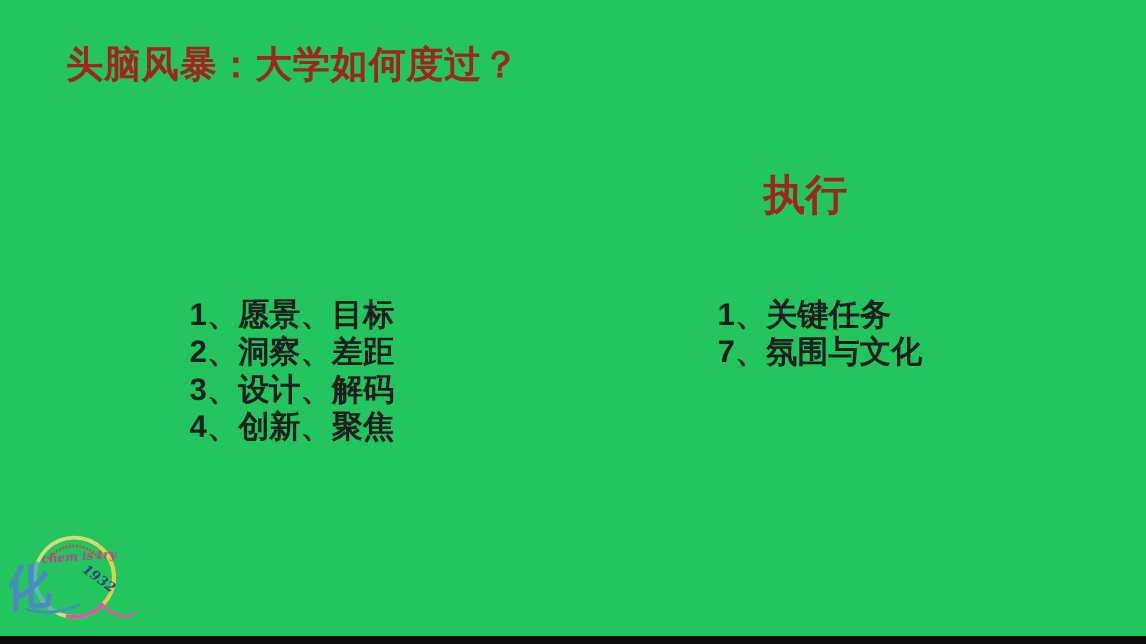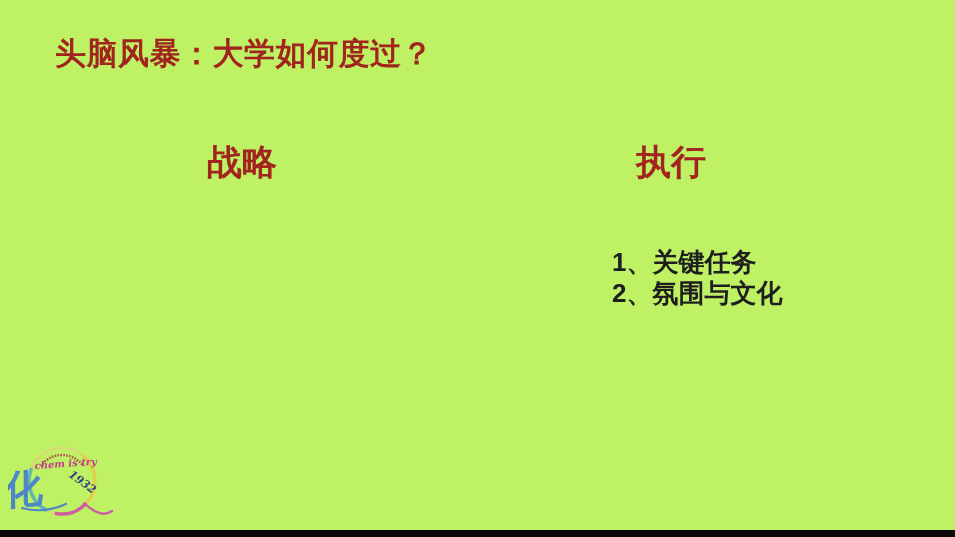--- a/index.html
+++ b/index.html
@@ -10,21 +10,21 @@
     width: 955px;
     height: 537px;
     position: relative;
     background: #ffffff;
     overflow: hidden;
     font-family: "Liberation Sans", "DejaVu Sans", sans-serif;
   }
   .stage {
     position: absolute;
     inset: 0;
-    background: #bef264;
+    background: #22c55e;
   }
   .slide-title {
     position: absolute;
     left: 55px;
     top: 33px;
     margin: 0;
     font-size: 31px;
     font-weight: 700;
     color: #A1241E;
     letter-spacing: 0.5px;
@@ -43,21 +43,21 @@
   .num-list {
     position: absolute;
     top: 247px;
     font-size: 26px;
     font-weight: 700;
     color: #1e1e1e;
     line-height: 31px;
     white-space: nowrap;
   }
   .num-list.strategy { left: 158px; }
-  .num-list.execution { left: 598px; margin-left: 14px; }
+  .num-list.execution { left: 598px; }
   .logo-wrap {
     position: absolute;
     left: 8px;
     top: 440px;
     width: 110px;
     height: 90px;
   }
   .logo-wrap svg { width: 100%; height: 100%; display: block; }
   .letterbox-bar {
     position: absolute;
@@ -68,28 +68,33 @@
     background: #0a0a0a;
   }
 </style>
 </head>
 <body>
 
 <div class="stage">
 
   <h1 class="slide-title">头脑风暴：大学如何度过？</h1>
 
-  <h2 class="col-header strategy">战略</h2>
 
   <h2 class="col-header execution">执行</h2>
 
+  <div class="num-list strategy">
+    <div>1、愿景、目标</div>
+    <div>2、洞察、差距</div>
+    <div>3、设计、解码</div>
+    <div>4、创新、聚焦</div>
+  </div>
 
   <div class="num-list execution">
     <div>1、关键任务</div>
-    <div>2、氛围与文化</div>
+    <div>7、氛围与文化</div>
   </div>
 
   <div class="logo-wrap">
     <svg viewBox="0 0 110 90" xmlns="http://www.w3.org/2000/svg">
 
       <circle cx="54" cy="41" r="33" fill="none" stroke="#D6DC74" stroke-width="3"></circle>
 
       <path d="M 23 29.7 A 33 33 0 0 0 37.5 69.6" fill="none" stroke="#5FB7AE" stroke-width="3.6" stroke-linecap="round"></path>
 
       <path d="M 75.2 15.7 A 33 33 0 0 1 77.3 64.3" fill="none" stroke="#E3CE4B" stroke-width="3.2" stroke-linecap="round"></path>

